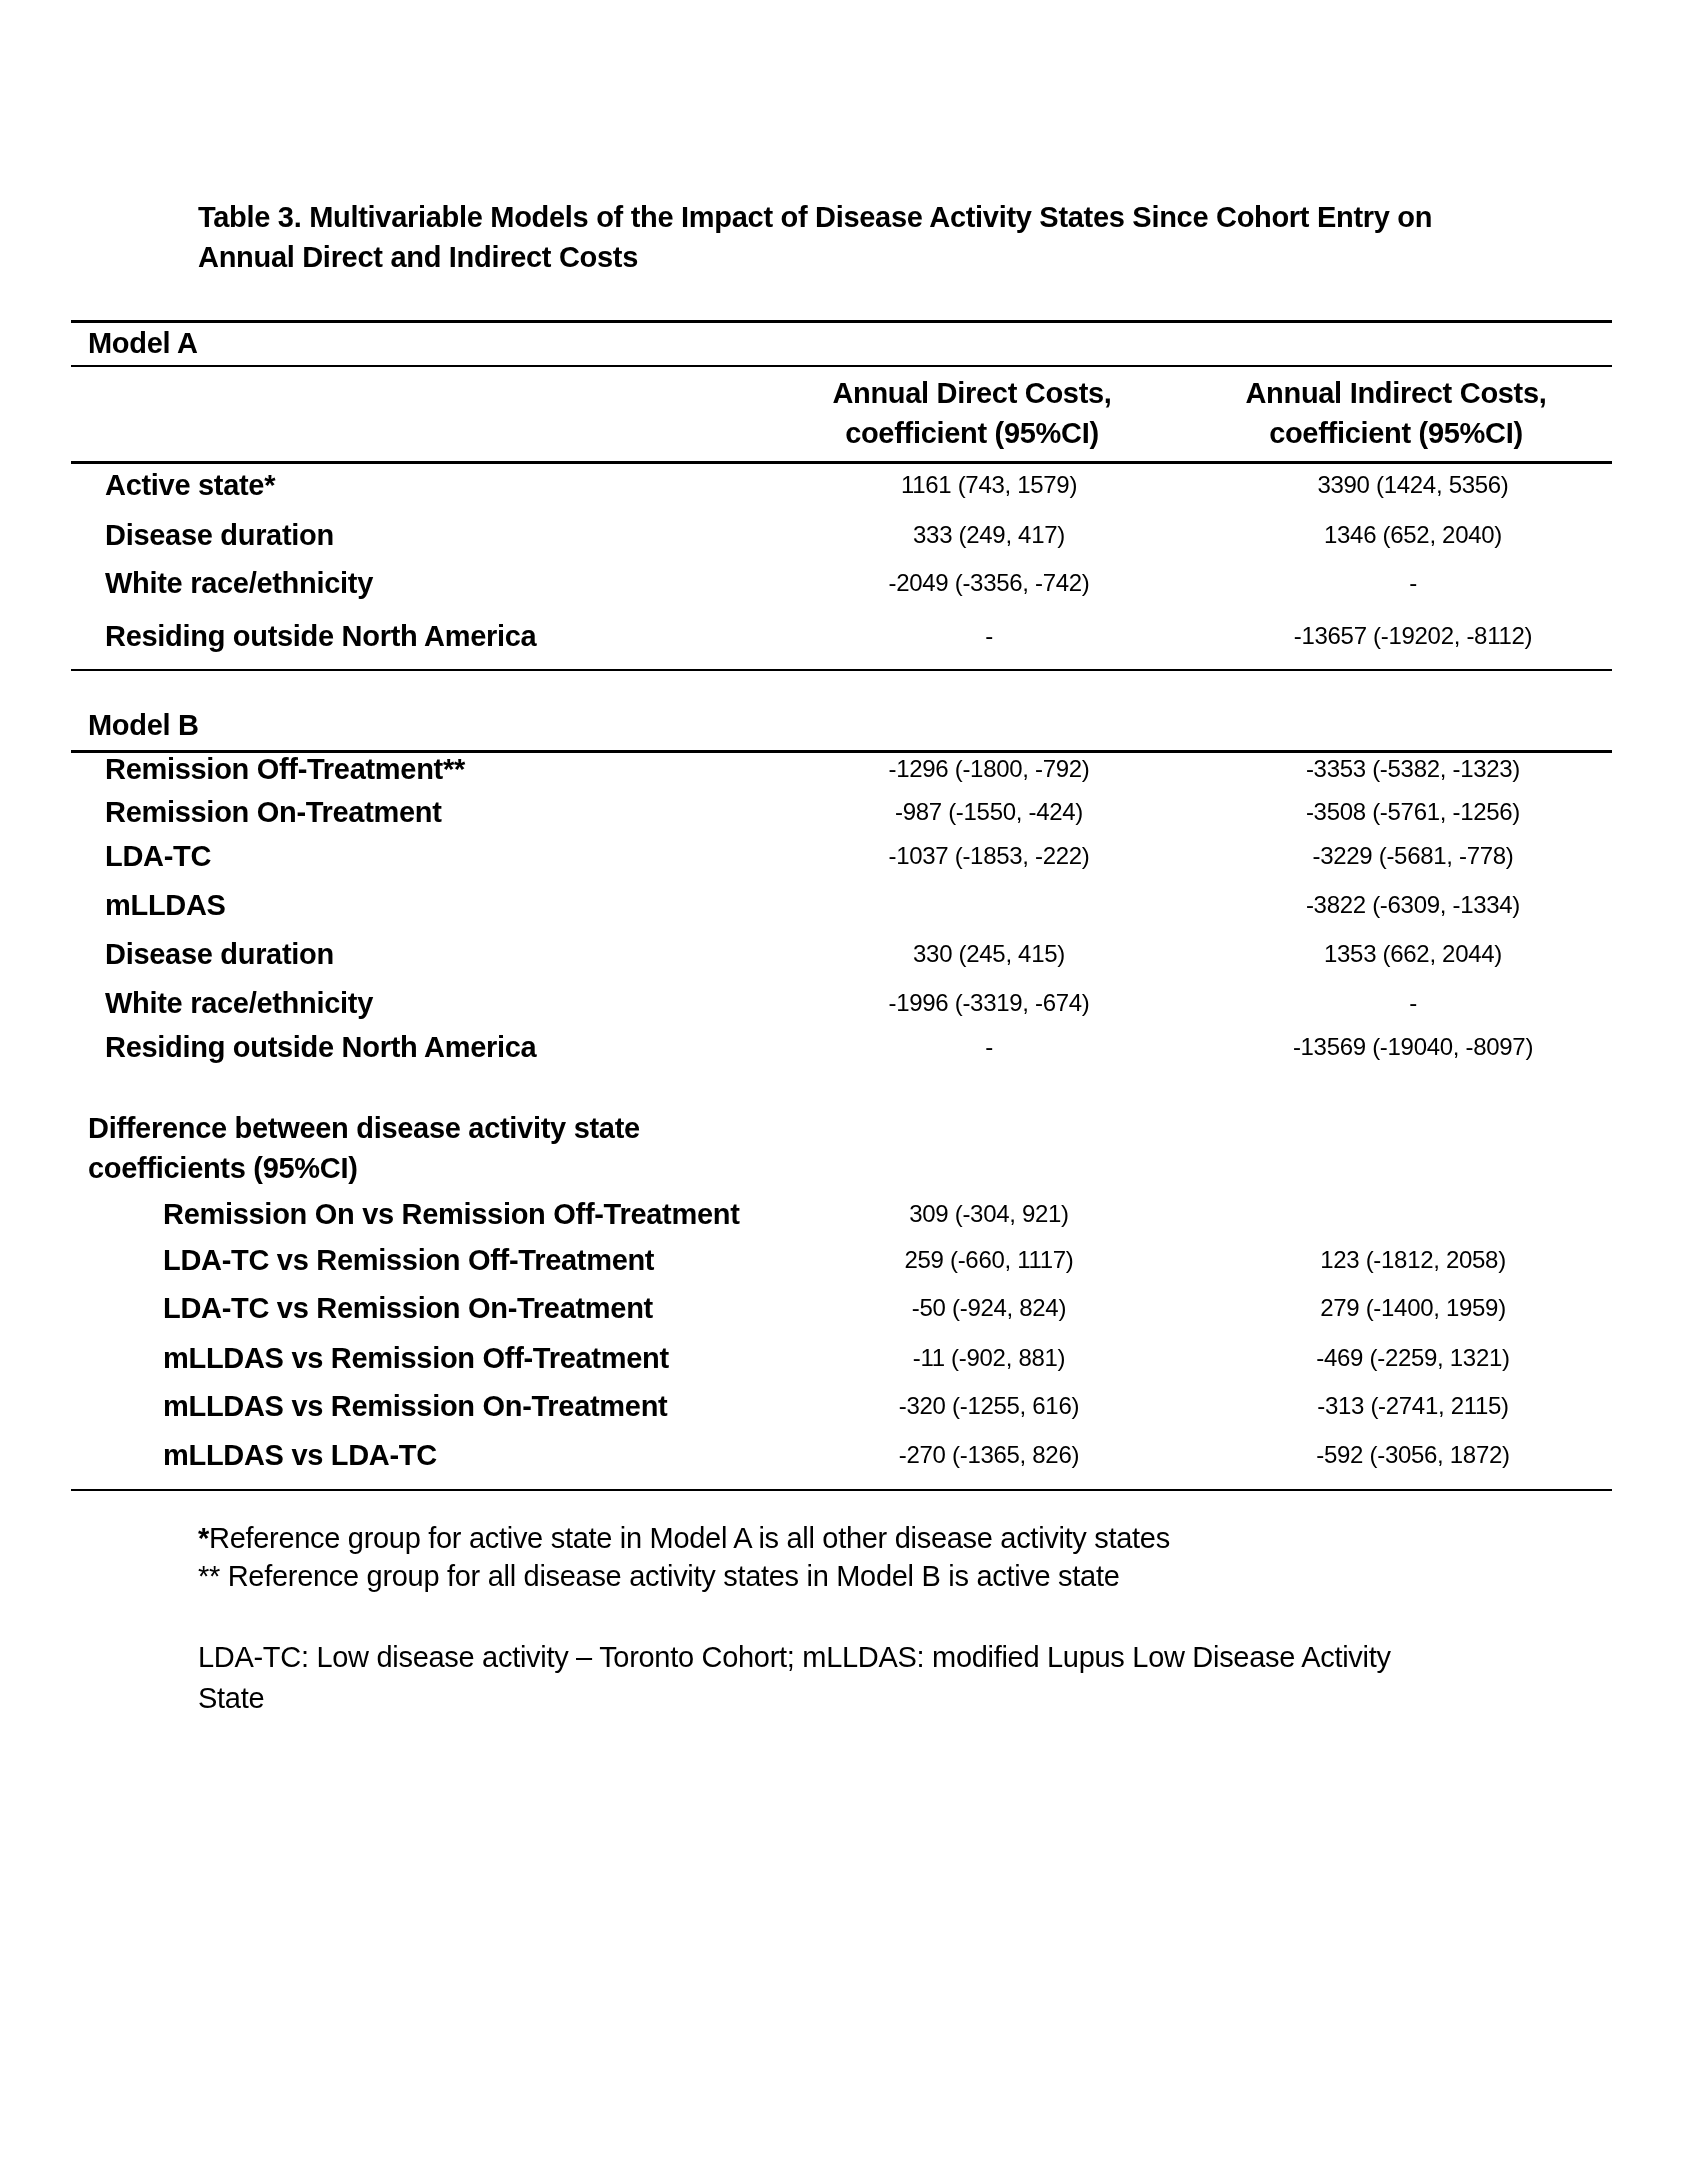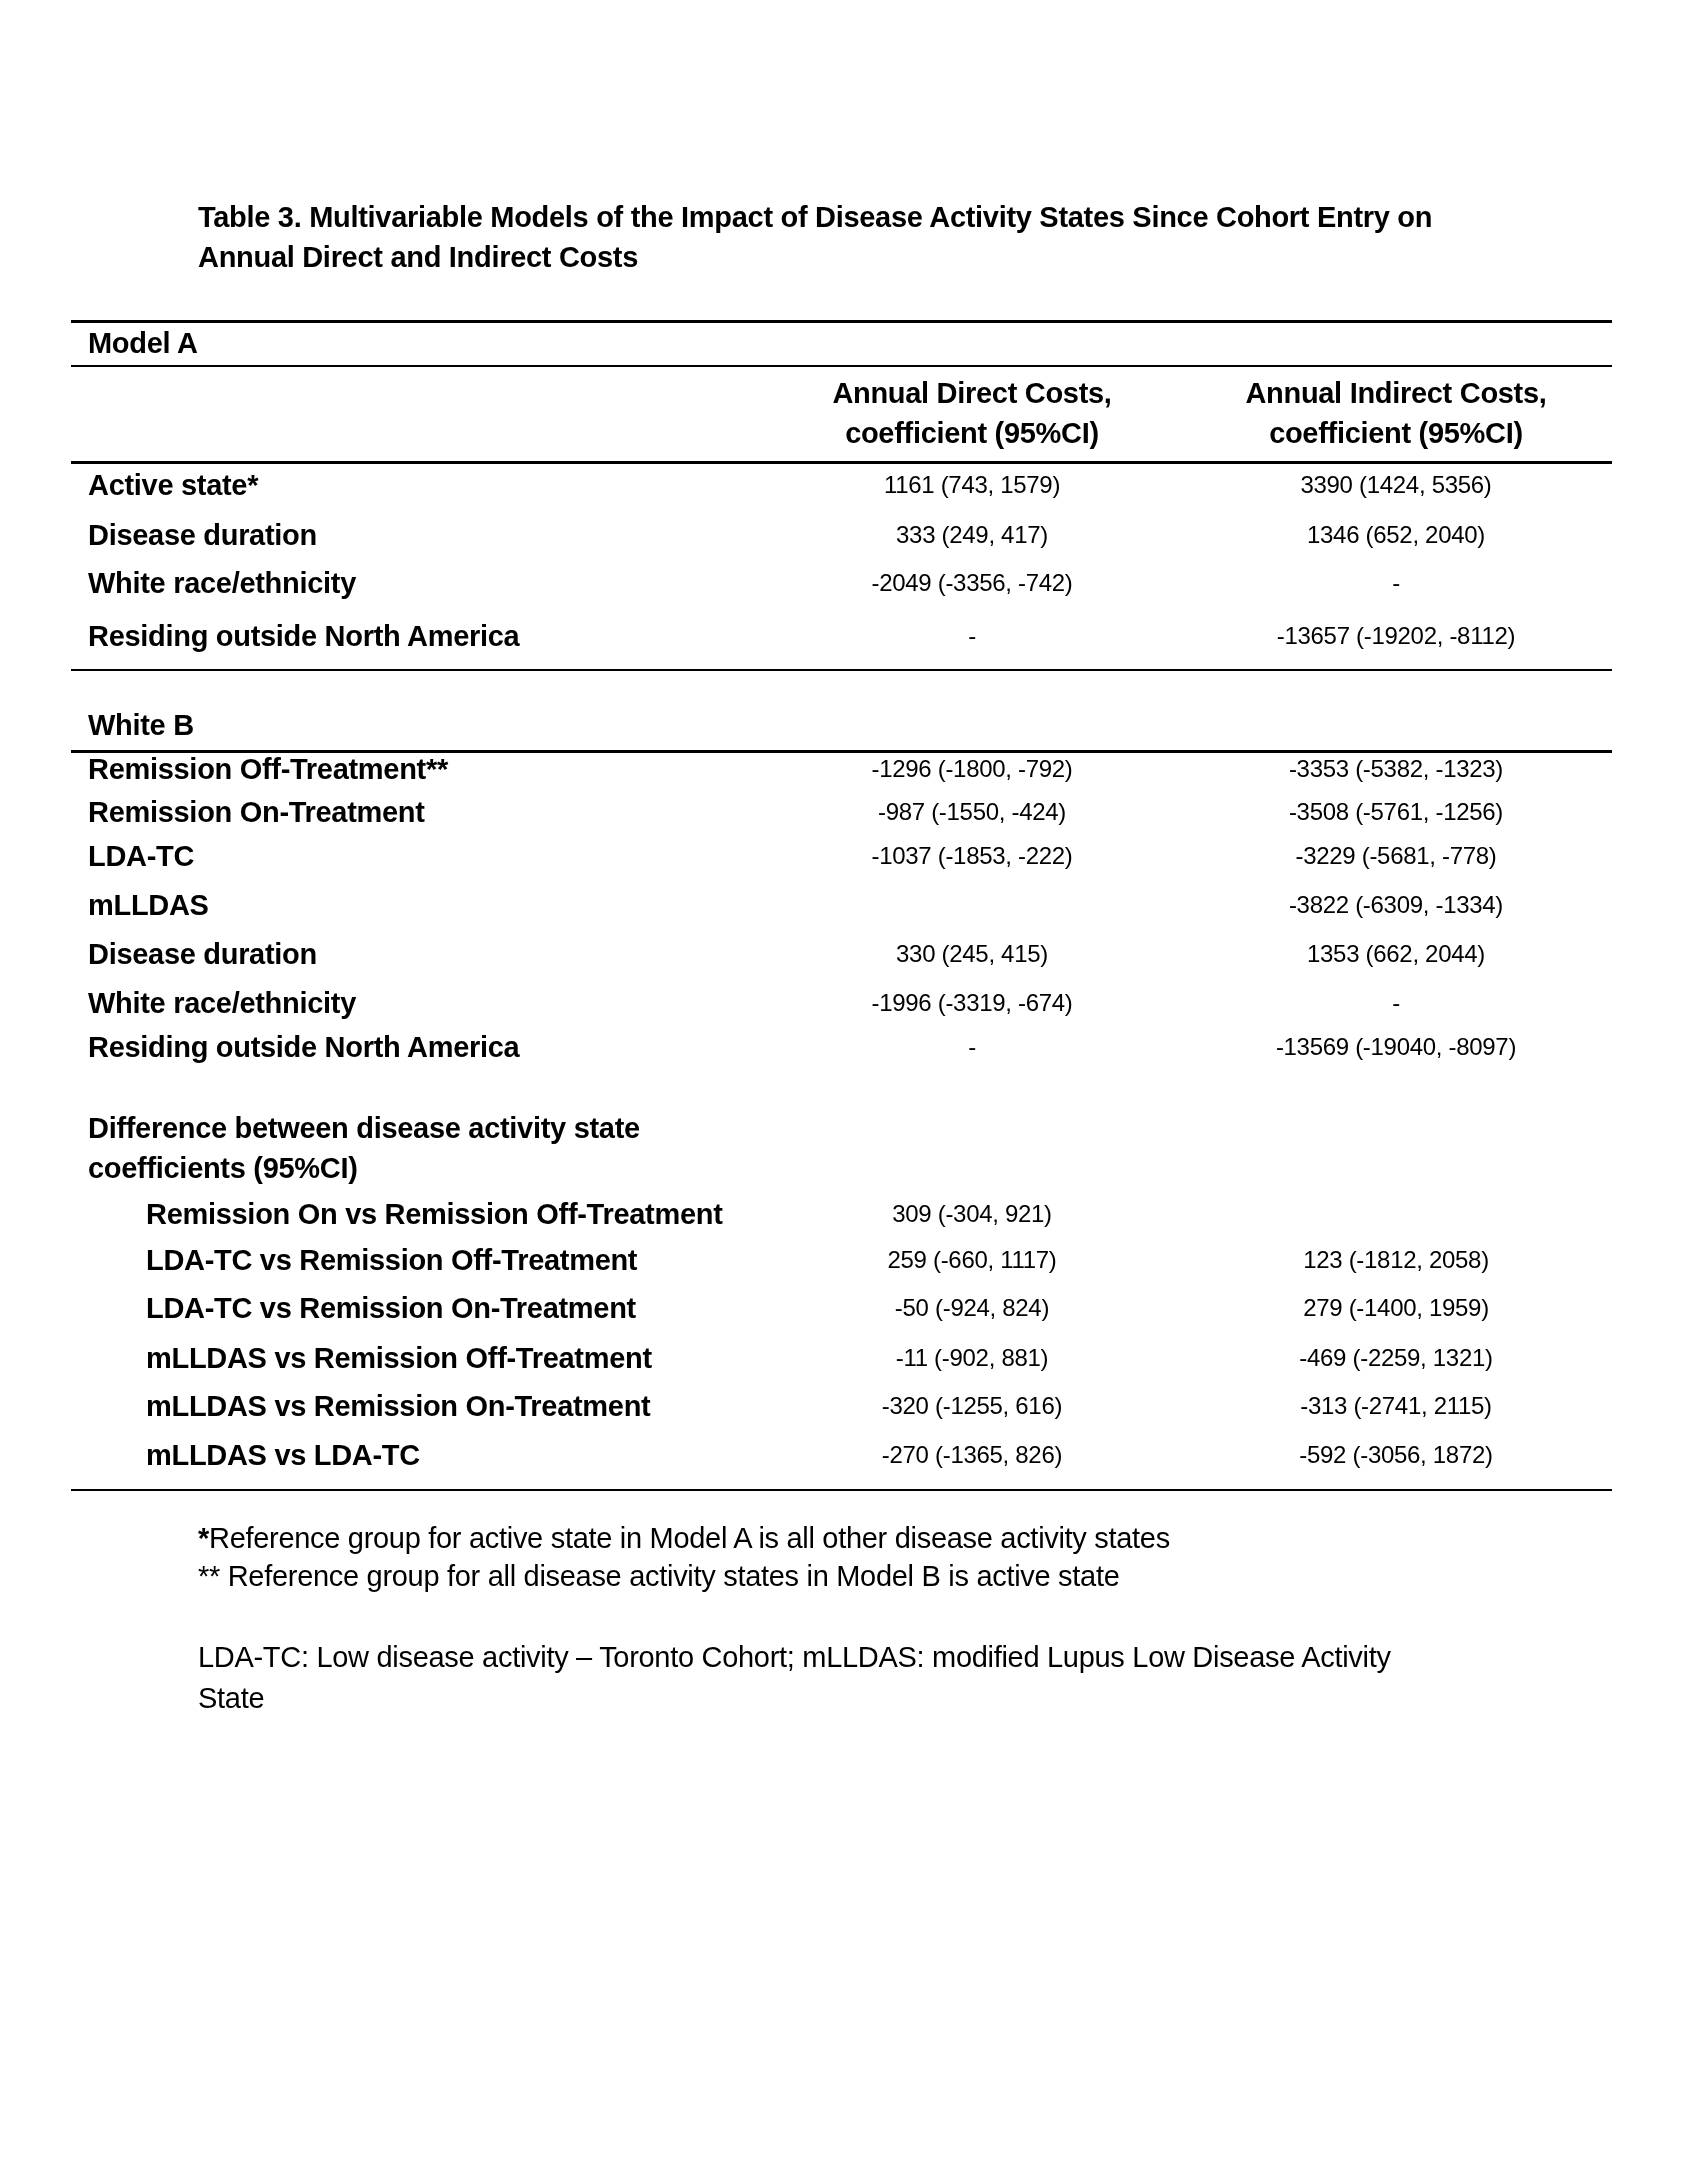--- a/index.html
+++ b/index.html
@@ -3,21 +3,21 @@
 <meta charset="utf-8">
 <style>
   html, body { margin: 0; padding: 0; background: #ffffff; }
   body { width: 1683px; height: 2178px; position: relative; overflow: hidden;
          font-family: "Liberation Sans", "DejaVu Sans", sans-serif; color: #000; }
   .title { position: absolute; left: 198px; top: 197px; width: 1287px;
            font-weight: bold; font-size: 29px; line-height: 40px; letter-spacing: -0.3px; }
   .rule { position: absolute; left: 71px; width: 1541px; background: #000; }
   .rule.thin { height: 2px; }
   .rule.thick { height: 3px; }
-  .row { position: absolute; left: 0; width: 1421px; height: 40px; }
+  .row { position: absolute; left: 17px; width: 1421px; height: 40px; }
   .lbl { position: absolute; left: 88px; font-weight: bold; font-size: 29px;
          line-height: 40px; white-space: nowrap; letter-spacing: -0.3px; }
   .lbl.indent { left: 146px; }
   .c1, .c2 { position: absolute; width: 416px; text-align: center; font-size: 24px;
              line-height: 40px; white-space: nowrap; letter-spacing: -0.3px; }
   .c1 { left: 764px; }
   .c2 { left: 1188px; }
   .hdr { position: absolute; width: 416px; text-align: center; font-weight: bold;
          font-size: 29px; line-height: 40px; letter-spacing: -0.3px; }
   .section { position: absolute; left: 88px; font-weight: bold; font-size: 29px;
@@ -63,21 +63,21 @@
   <span class="c1">-2049 (-3356, -742)</span>
   <span class="c2">-</span>
 </div>
 <div class="row" style="top:616px">
   <span class="lbl">Residing outside North America</span>
   <span class="c1">-</span>
   <span class="c2">-13657 (-19202, -8112)</span>
 </div>
 <div class="rule thin" style="top:669px"></div>
 
-<div class="section" style="top:705px">White B</div>
+<div class="section" style="top:705px">Model B</div>
 <div class="rule thick" style="top:750px"></div>
 
 <div class="row" style="top:749px">
   <span class="lbl">Remission Off-Treatment**</span>
   <span class="c1">-1296 (-1800, -792)</span>
   <span class="c2">-3353 (-5382, -1323)</span>
 </div>
 <div class="row" style="top:792px">
   <span class="lbl">Remission On-Treatment</span>
   <span class="c1">-987 (-1550, -424)</span>

